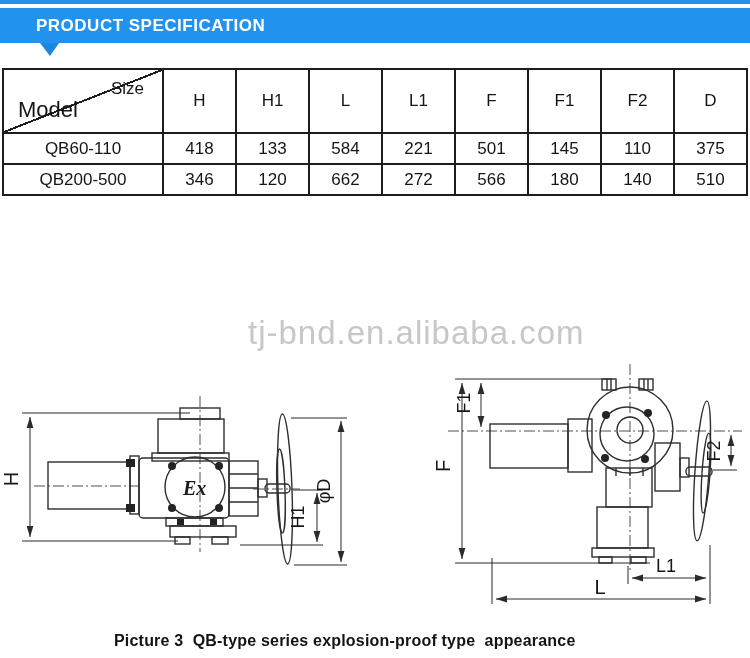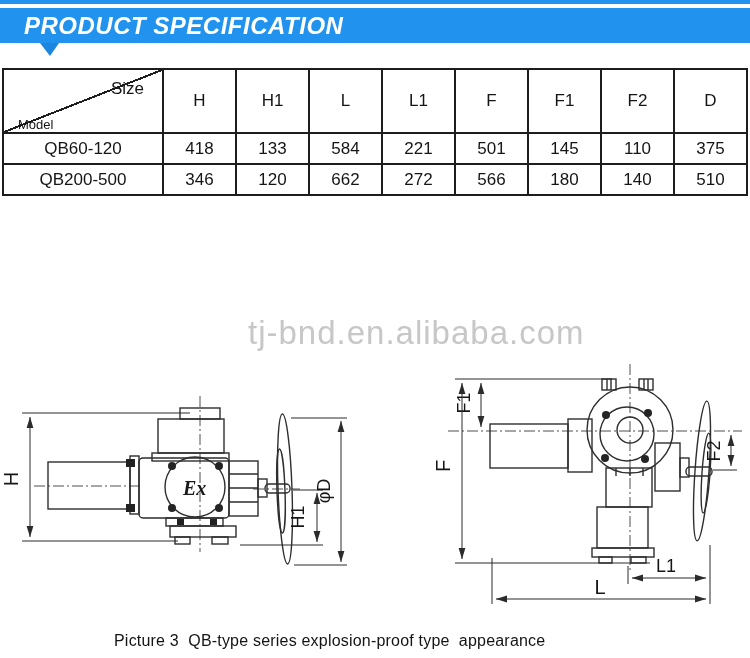--- a/index.html
+++ b/index.html
@@ -10,56 +10,56 @@
   }
   html,body{margin:0;padding:0;background:#fff;}
   .page{
     position:relative;width:750px;height:658px;background:#fff;overflow:hidden;
     font-family:"Liberation Sans",sans-serif;color:#161616;
   }
   
   .top-strip{position:absolute;left:0;top:0;width:750px;height:4px;background:var(--banner);}
   .banner{position:absolute;left:0;top:8px;width:750px;height:35px;background:var(--banner);
           display:flex;align-items:center;}
-  .banner-title{color:#fff;font-weight:bold;font-size:24px;letter-spacing:.5px;padding-left:24px;font-style:italic;}
+  .banner-title{color:#fff;font-weight:bold;font-size:17px;letter-spacing:.5px;padding-left:36px;}
   .banner-tail{position:absolute;left:40px;top:43px;width:0;height:0;
                border-left:10px solid transparent;border-right:9px solid transparent;
                border-top:13px solid var(--pointer);}
   
   table.spec{position:absolute;left:2px;top:68px;width:746px;border-collapse:collapse;
              table-layout:fixed;}
   .spec th,.spec td{border:2px solid var(--ink);text-align:center;vertical-align:middle;
                     font-size:17px;color:#151515;padding:0;overflow:hidden;}
   .spec thead tr{height:64px;}
   .spec tbody tr{height:31px;}
   .spec th{font-weight:normal;}
   th.diag{position:relative;width:158px;margin-left:6px;}
   th.diag::before{content:"";position:absolute;inset:0;
      background:linear-gradient(to bottom right,
        transparent calc(50% - 1px), var(--ink) calc(50% - 1px),
        var(--ink) calc(50% + 1px), transparent calc(50% + 1px));}
   .size-label{position:absolute;top:9px;right:18px;font-size:17px;}
-  .model-label{position:absolute;bottom:0;left:14px;font-size:13px;}
+  .model-label{position:absolute;bottom:9px;left:14px;font-size:22px;}
   
   .watermark{position:absolute;left:248px;top:314px;font-size:33px;color:var(--wm);
              letter-spacing:1px;white-space:nowrap;}
   
   svg.drawing{position:absolute;left:0;top:360px;}
   .ln{stroke:#2e2e2e;stroke-width:1.4;fill:none;}
   .bolt{fill:#222;stroke:none;}
   .bolt2{fill:#242424;stroke:none;}
   .cl{stroke:#3a3a3a;stroke-width:.9;fill:none;stroke-dasharray:11 3 2 3;}
   .dim{stroke:#2b2b2b;stroke-width:1;fill:none;}
   .arr2{marker-start:url(#ah);marker-end:url(#ah);}
   .dlbl{font:18px "Liberation Sans",sans-serif;fill:#161616;text-anchor:middle;}
   .big{font-size:20px;}
   .logo{font:italic bold 20px "Liberation Serif",serif;fill:#1a1a1a;}
   
   .caption{position:absolute;left:114px;top:632px;font-size:16px;color:#141414;
-           white-space:pre;letter-spacing:.2px;}
+           white-space:pre;letter-spacing:.2px;font-weight:bold;}
 </style>
 </head>
 <body>
 
 <div class="page">
 
   <div class="top-strip"></div>
   <div class="banner">
     <span class="banner-title">PRODUCT SPECIFICATION</span>
   </div>
@@ -79,21 +79,21 @@
           <th>L1</th>
           <th>F</th>
           <th>F1</th>
           <th>F2</th>
           <th>D</th>
         </tr>
     </thead>
     <tbody id="spec-body">
 
         <tr>
-          <td>QB60-120</td>
+          <td>QB60-110</td>
           <td>418</td>
           <td>133</td>
           <td>584</td>
           <td>221</td>
           <td>501</td>
           <td>145</td>
           <td>110</td>
           <td>375</td>
         </tr>
         <tr>

